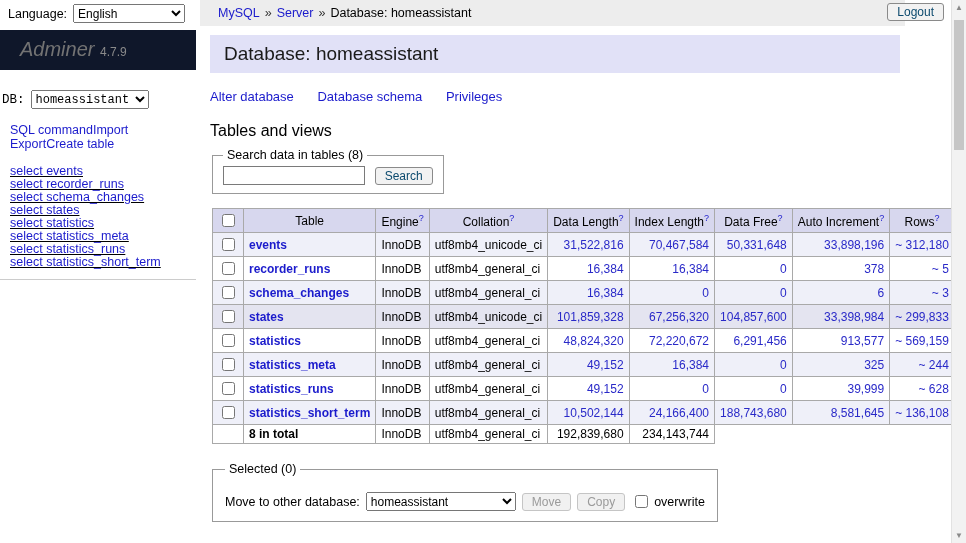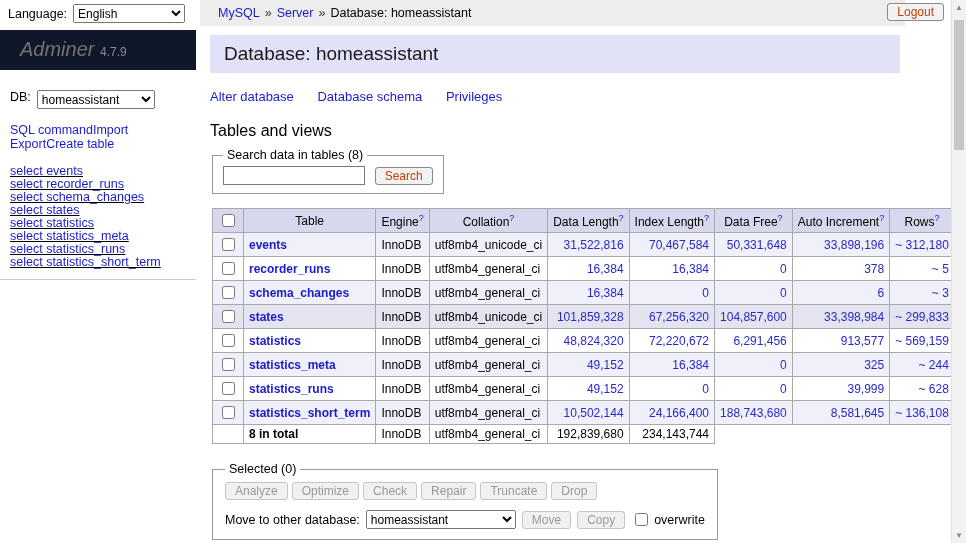--- a/index.html
+++ b/index.html
@@ -15,40 +15,40 @@
   .topbar { position:relative; height:26px; }
   .lang { position:absolute; left:8px; top:4px; display:flex; align-items:center; gap:6px; font-size:12.5px; }
   .lang-select { width:112px; height:19px; font-size:12px; font-family:inherit; }
   .breadcrumb {
     position:absolute; left:200px; top:0; width:705px; height:26px;
     background:#ededed; display:flex; align-items:center; gap:5px;
     padding-left:18px; font-size:12.5px;
   }
   .bc-sep { color:#333; }
   .btn {
-    font-family:inherit; font-size:12px; color:#c2410c;
+    font-family:inherit; font-size:12px; color:#0c4a6e;
     background:#f2f2f2; border:1px solid #8a8a8a; border-radius:3px;
     padding:1px 9px; cursor:pointer;
   }
   .logout { position:absolute; right:22px; top:3px; }
 
   
   .vscrollbar { position:absolute; right:0; top:0; bottom:0; width:15px; background:#f2f2f2; border-left:1px solid #e2e2e2; }
   .sb-arrow { height:15px; text-align:center; font-size:8px; line-height:15px; color:#8a8a8a; cursor:pointer; }
   .sb-arrow.down { position:absolute; bottom:0; left:0; right:0; }
   .sb-thumb { position:absolute; top:20px; left:2px; right:2px; height:130px; background:#c6c6c6; }
 
   
   .sidebar { position:absolute; left:0; top:26px; width:196px; bottom:0; background:#fff; }
   .sidebar h1 {
     margin:4px 0 0 0; background:#0f172a; padding:8px 20px 9px;
     font-size:20px; font-weight:normal; font-style:italic; color:#737373;
   }
   .sidebar h1 .ver { font-size:12px; font-style:normal; color:#8a8a8a; }
-  .db-row { margin:20px 0 0 10px; display:flex; align-items:flex-start; gap:6px; font-size:12.5px; }
+  .db-row { margin:20px 0 0 2px; display:flex; align-items:center; gap:6px; font-size:12.5px;font-family:Liberation Mono, monospace; }
   .db-select { width:118px; height:19px; font-size:12px; font-family:inherit; }
   .side-actions { margin:14px 0 0 10px; font-size:12.5px; line-height:14px; }
   .side-actions a { margin-right:0; }
   .table-list { list-style:none; margin:14px 0 0 10px; padding:0 0 10px 0; font-size:12.5px; }
   .table-list li { line-height:13px;text-decoration:underline; }
   .sidebar hr { border:none; border-top:1px solid #ccc; margin:0; }
 
   
   .main { margin-left:210px; width:696px; }
   .main h2 {
@@ -280,28 +280,20 @@
         <td>InnoDB</td>
         <td>utf8mb4_general_ci</td>
         <td class="num-total">192,839,680</td>
         <td class="num-total">234,143,744</td>
       </tr>
     </tbody>
   </table>
 
   <fieldset class="selected-fs">
     <legend>Selected (0)</legend>
-    <div class="btn-row">
-      <button class="btn disabled" disabled="">Analyze</button>
-      <button class="btn disabled" disabled="">Optimize</button>
-      <button class="btn disabled" disabled="">Check</button>
-      <button class="btn disabled" disabled="">Repair</button>
-      <button class="btn disabled" disabled="">Truncate</button>
-      <button class="btn disabled" disabled="">Drop</button>
-    </div>
     <div class="move-row">
       <span>Move to other database:</span>
       <select class="move-select">
         <option>homeassistant</option>
       </select>
       <button class="btn disabled" disabled="">Move</button>
       <button class="btn disabled" disabled="">Copy</button>
       <label class="ovw">
         <input type="checkbox" style="">
         <span>overwrite</span>

